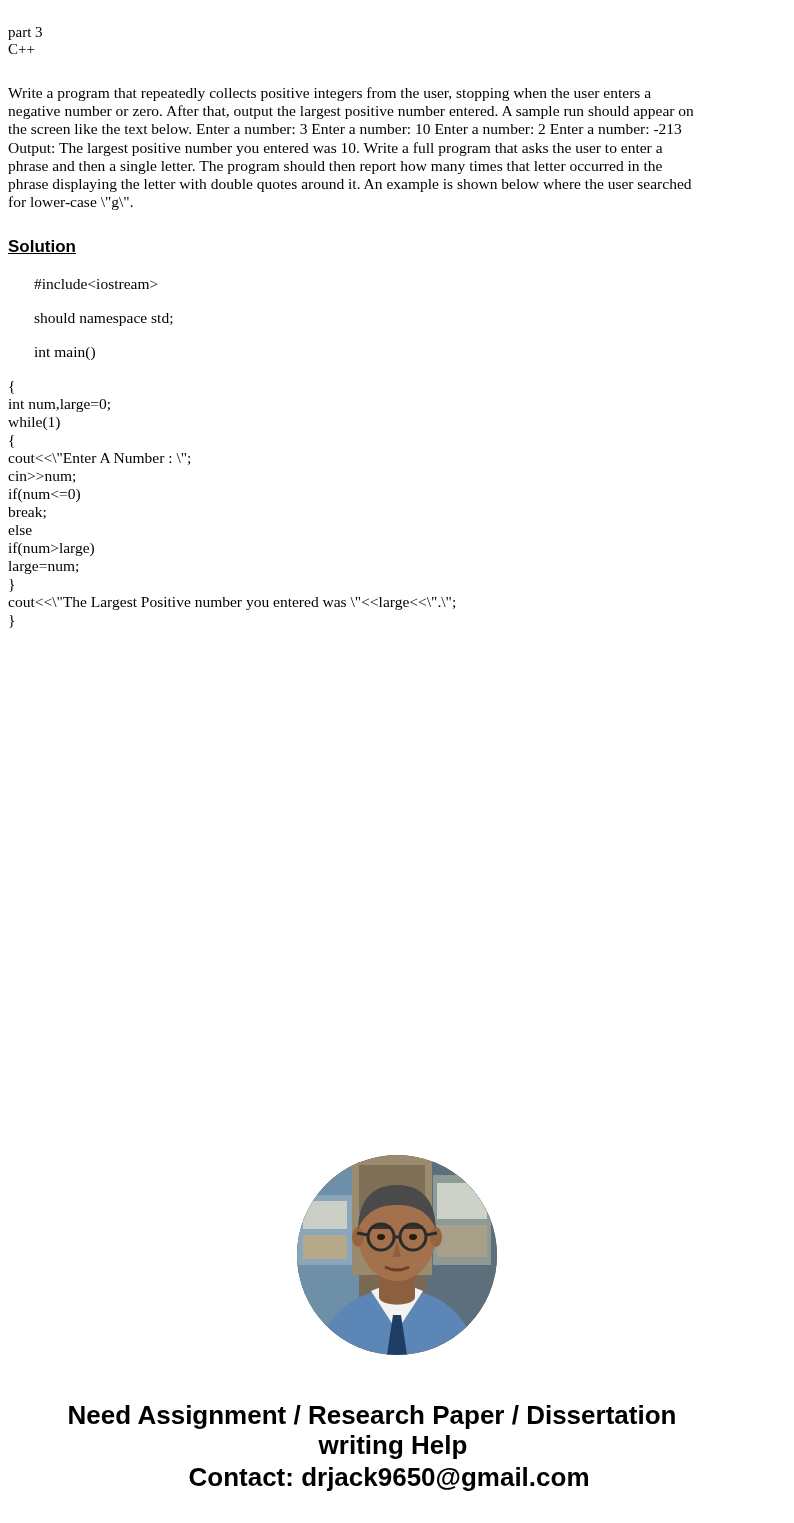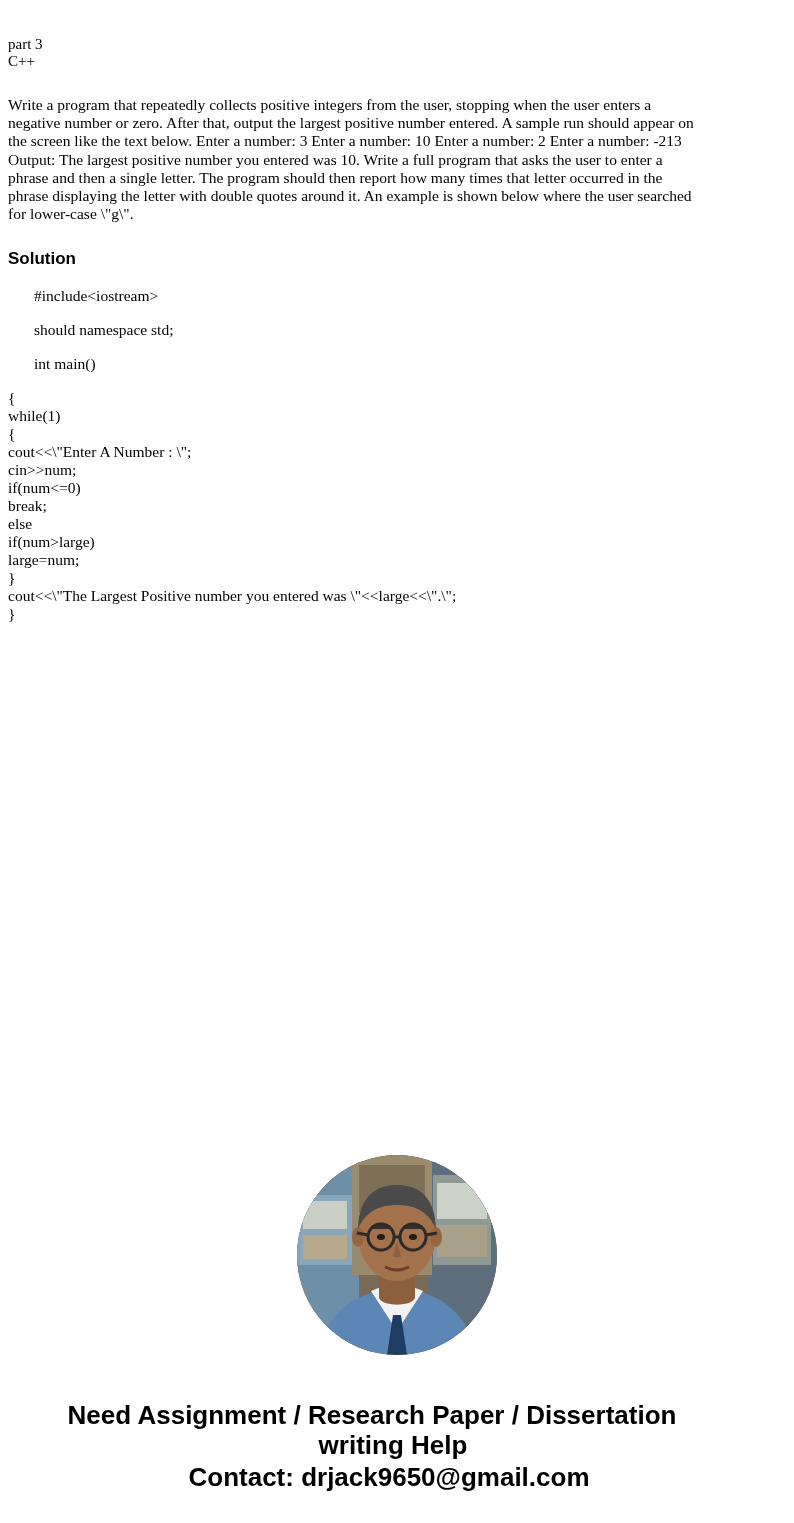--- a/index.html
+++ b/index.html
@@ -8,41 +8,42 @@
     background: #ffffff;
   }
   body {
     width: 794px;
     min-height: 1523px;
     font-family: "Liberation Serif", serif;
     color: #000000;
     position: relative;
   }
   .page {
-    padding: 36px 8px 0 8px;
+    padding: 24px 8px 0 8px;
     box-sizing: border-box;
     width: 708px;
   }
   .meta-line {
     font-size: 15px;
     line-height: 17px;
     margin: 0;
   }
   .prompt {
     font-size: 15.5px;
     line-height: 18.2px;
     margin: 26px 0 0 0;
     text-align: left;
   }
   h2.solution-heading {
     font-family: "Liberation Sans", sans-serif;
     font-size: 17px;
     font-weight: bold;
     margin: 26px 0 0 0;
     line-height: 20px;
+    text-decoration: underline;
   }
   .code-block {
     margin-top: 18px;
   }
   .code-line {
     font-size: 15.5px;
     line-height: 18px;
     margin: 0;
     white-space: pre-wrap;
   }
@@ -101,20 +102,21 @@
 
   <p class="prompt">Write a program that repeatedly collects positive integers from the user, stopping when the user enters a negative number or zero. After that, output the largest positive number entered. A sample run should appear on the screen like the text below. Enter a number: 3 Enter a number: 10 Enter a number: 2 Enter a number: -213 Output: The largest positive number you entered was 10. Write a full program that asks the user to enter a phrase and then a single letter. The program should then report how many times that letter occurred in the phrase displaying the letter with double quotes around it. An example is shown below where the user searched for lower-case \"g\".</p>
 
   <h2 class="solution-heading">Solution</h2>
 
   <div class="code-block">
     <div class="code-line spaced">#include&lt;iostream&gt;</div>
     <div class="code-line spaced">should namespace std;</div>
     <div class="code-line spaced">int main()</div>
     <div class="code-line">{</div>
+    <div class="code-line">int num,large=0;</div>
     <div class="code-line">while(1)</div>
     <div class="code-line">{</div>
     <div class="code-line">cout&lt;&lt;\"Enter A Number : \";</div>
     <div class="code-line">cin&gt;&gt;num;</div>
     <div class="code-line">if(num&lt;=0)</div>
     <div class="code-line">break;</div>
     <div class="code-line">else</div>
     <div class="code-line">if(num&gt;large)</div>
     <div class="code-line">large=num;</div>
     <div class="code-line">}</div>

